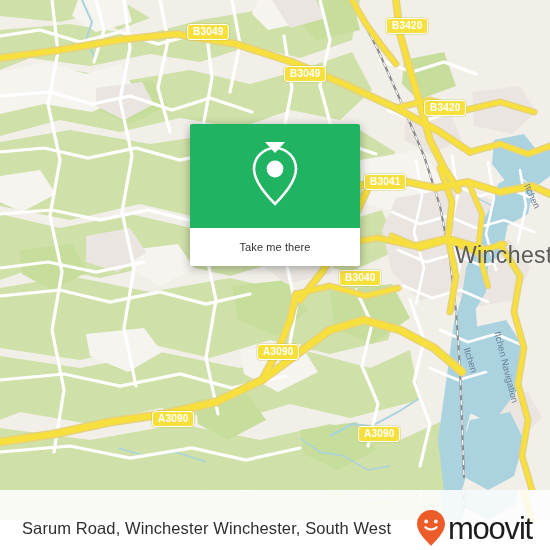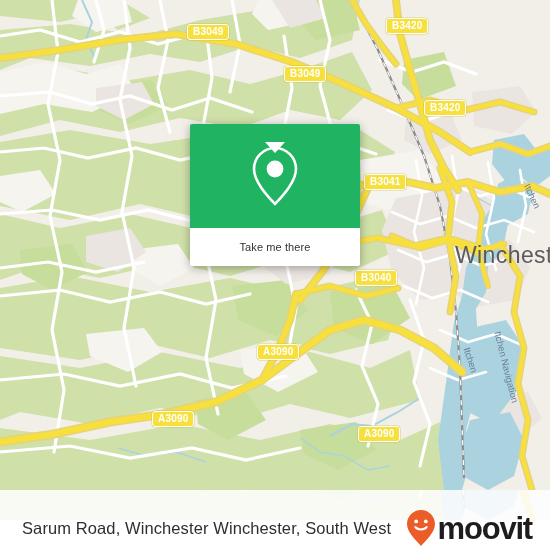--- a/index.html
+++ b/index.html
@@ -47,21 +47,21 @@
               width:0;height:0;border-left:10px solid transparent;
               border-right:10px solid transparent;border-top:11px solid #ffffff;}
 
   
   #footer{position:absolute;left:0;top:490px;width:550px;height:76px;
           display:flex;align-items:center;justify-content:space-between;
           padding:0 18px 0 22px;box-sizing:border-box;border-radius:30px;}
   #footer-title{color:#2f2f2f;font-size:16.5px;letter-spacing:.1px;white-space:nowrap;
                 position:relative;z-index:2;}
   #brand{display:flex;align-items:center;gap:2px;position:relative;z-index:2;}
-  #brand-word{color:#1d1d1d;font-size:31px;font-weight:bold;letter-spacing:-1.2px;
+  #brand-word{color:#1d1d1d;font-size:31px;font-weight:normal;letter-spacing:-1.2px;
               line-height:31px;}
 </style>
 </head>
 <body>
 
 <div id="screen">
 
   <div id="map">
 
     <svg id="map-svg" width="550" height="490" viewBox="0 0 550 490">
@@ -257,21 +257,21 @@
       </defs>
 
       <use href="#maptiles"></use>
     </svg>
 
     <div class="shield" style="left:187px;top:24px;">B3049</div>
     <div class="shield" style="left:386px;top:18px;">B3420</div>
     <div class="shield" style="left:284px;top:66px;">B3049</div>
     <div class="shield" style="left:424px;top:100px;">B3420</div>
     <div class="shield" style="left:364px;top:174px;">B3041</div>
-    <div class="shield" style="left:355px;top:270px;">B3040</div>
+    <div class="shield" style="left:339px;top:270px;">B3040</div>
     <div class="shield" style="left:257px;top:344px;">A3090</div>
     <div class="shield" style="left:152px;top:411px;">A3090</div>
     <div class="shield" style="left:358px;top:426px;">A3090</div>
 
     <div class="place-label" style="left:455px;top:242px;">Winchester</div>
 
     <div class="water-label" style="left:532px;top:182px;transform:rotate(65deg);">Itchen</div>
     <div class="water-label" style="left:472px;top:346px;transform:rotate(72deg);">Itchen</div>
     <div class="water-label" style="left:503px;top:330px;transform:rotate(76deg);">Itchen Navigation</div>
 

